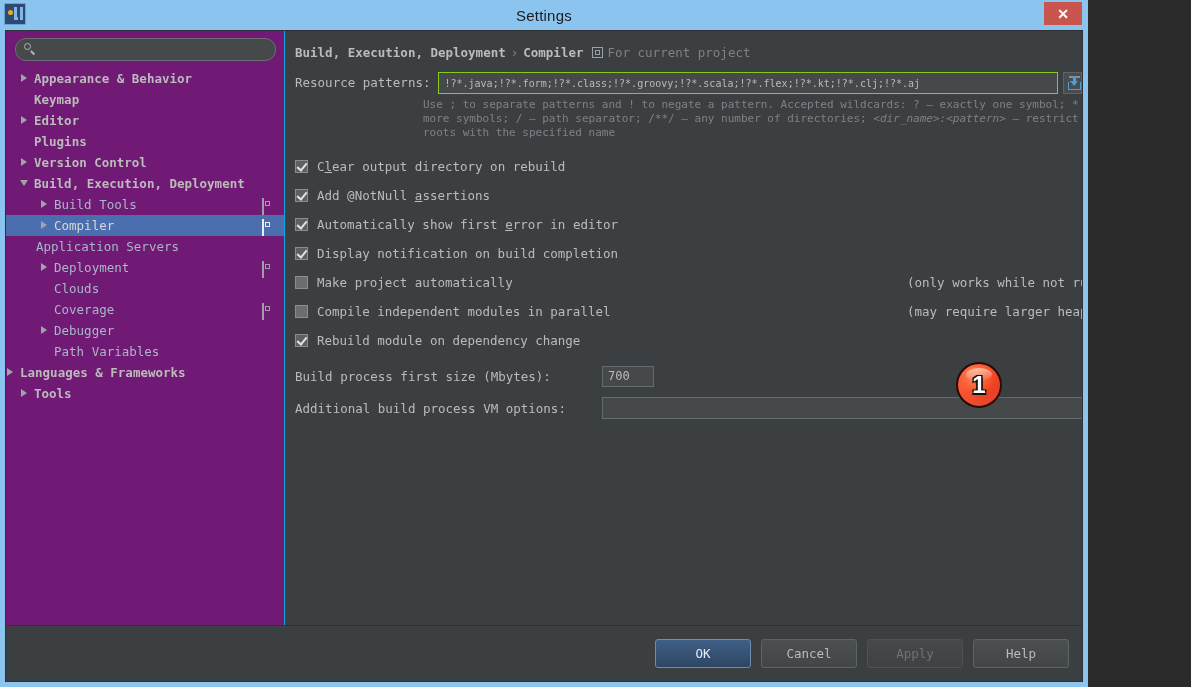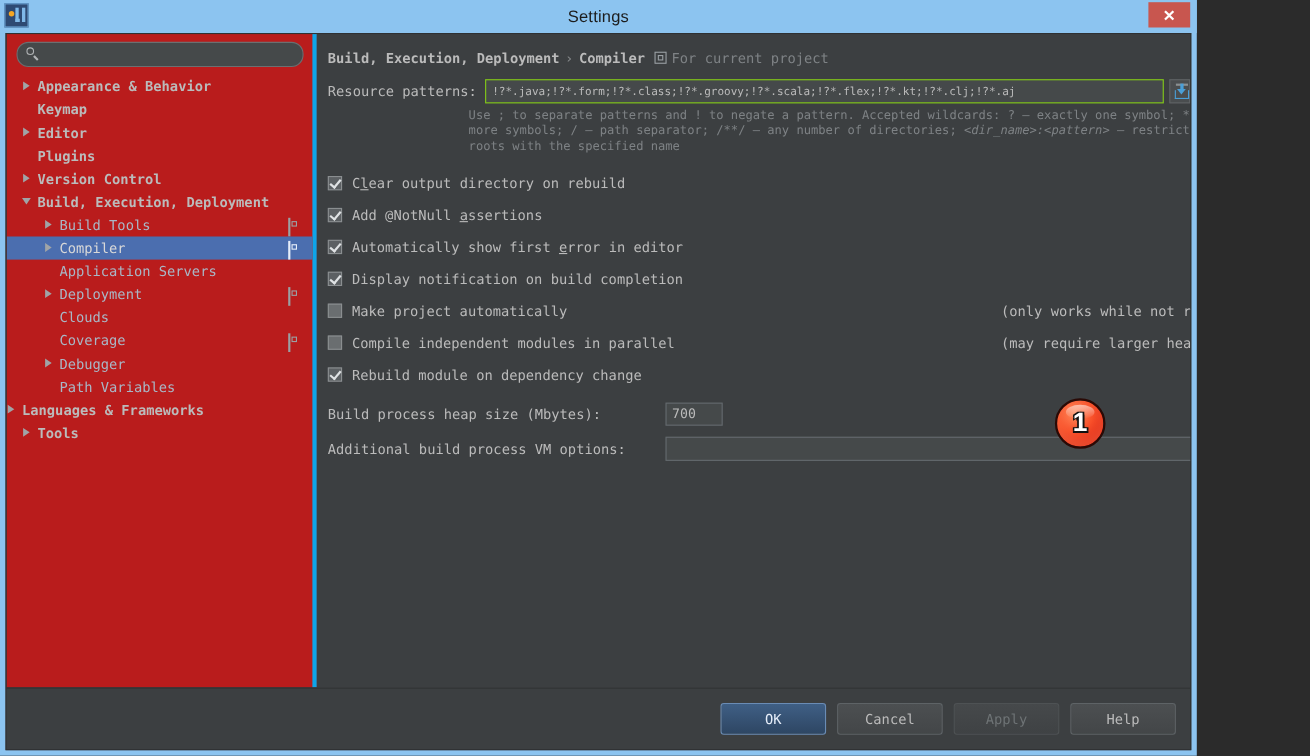--- a/index.html
+++ b/index.html
@@ -101,22 +101,22 @@
   .content-row {
     flex: 1 1 auto;
     display: flex;
     min-height: 0;
   }
 
   
   .sidebar {
     width: 278px;
     flex: 0 0 278px;
-    background: #b91c1c;
-    border-right: 4px solid #0ea5e9;
+    background: #701a75;
+    border-right: 1px solid #0ea5e9;
     display: flex;
     flex-direction: column;
   }
   .search-wrap {
     padding: 7px 8px 6px 9px;
   }
   .search-field {
     position: relative;
     height: 21px;
     border: 1px solid #6b6f71;
@@ -556,21 +556,21 @@
             <div class="tree-row" style="padding-left: 34px;">
               <span class="arrow closed"></span>
               <span class="tree-label">Build Tools</span>
               <span class="row-icon"><span class="doc-icon"></span></span>
             </div>
             <div class="tree-row selected" style="padding-left: 34px;">
               <span class="arrow closed"></span>
               <span class="tree-label">Compiler</span>
               <span class="row-icon"><span class="doc-icon"></span></span>
             </div>
-            <div class="tree-row" style="padding-left: 34px;">
+            <div class="tree-row" style=" margin-left: 16px;">
               <span class="arrow none"></span>
               <span class="tree-label">Application Servers</span>
             </div>
             <div class="tree-row" style="padding-left: 34px;">
               <span class="arrow closed"></span>
               <span class="tree-label">Deployment</span>
               <span class="row-icon"><span class="doc-icon"></span></span>
             </div>
             <div class="tree-row" style="padding-left: 34px;">
               <span class="arrow none"></span>
@@ -652,21 +652,21 @@
               <span class="check-label"><span>Compile independent modules in parallel</span><span></span></span>
               <span class="check-note">(may require larger heap size)</span>
             </div>
             <div class="check-row">
               <span class="checkbox checked"></span>
               <span class="check-label"><span>Rebuild module on dependency change</span><span></span></span>
             </div>
           </div>
 
         <div class="heap-row">
-          <span class="heap-label">Build process heap size (Mbytes):</span>
+          <span class="heap-label">Build process first size (Mbytes):</span>
           <input class="heap-input" type="text" value="700" style="">
         </div>
 
         <div class="vm-row">
           <span class="vm-label">Additional build process VM options:</span>
           <input class="vm-input" type="text" value="" style="">
         </div>
 
         <div class="badge">
           <span class="badge-num">1</span>

